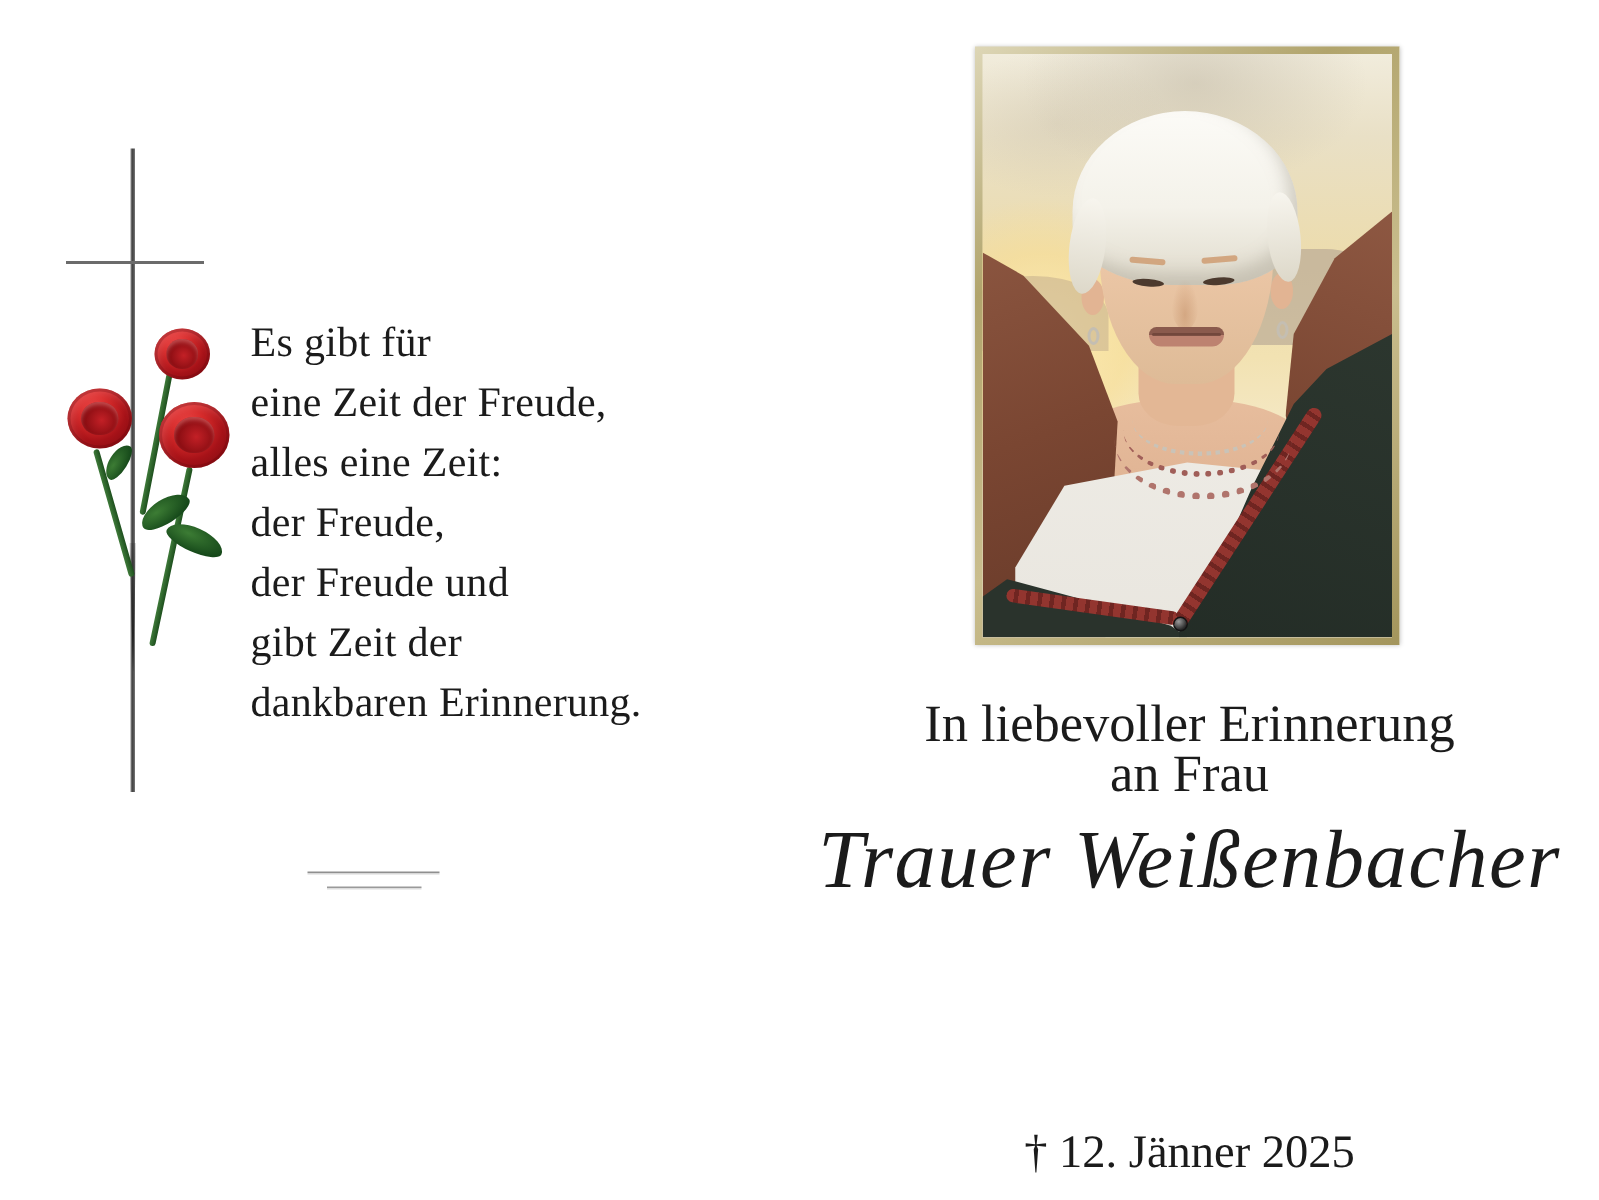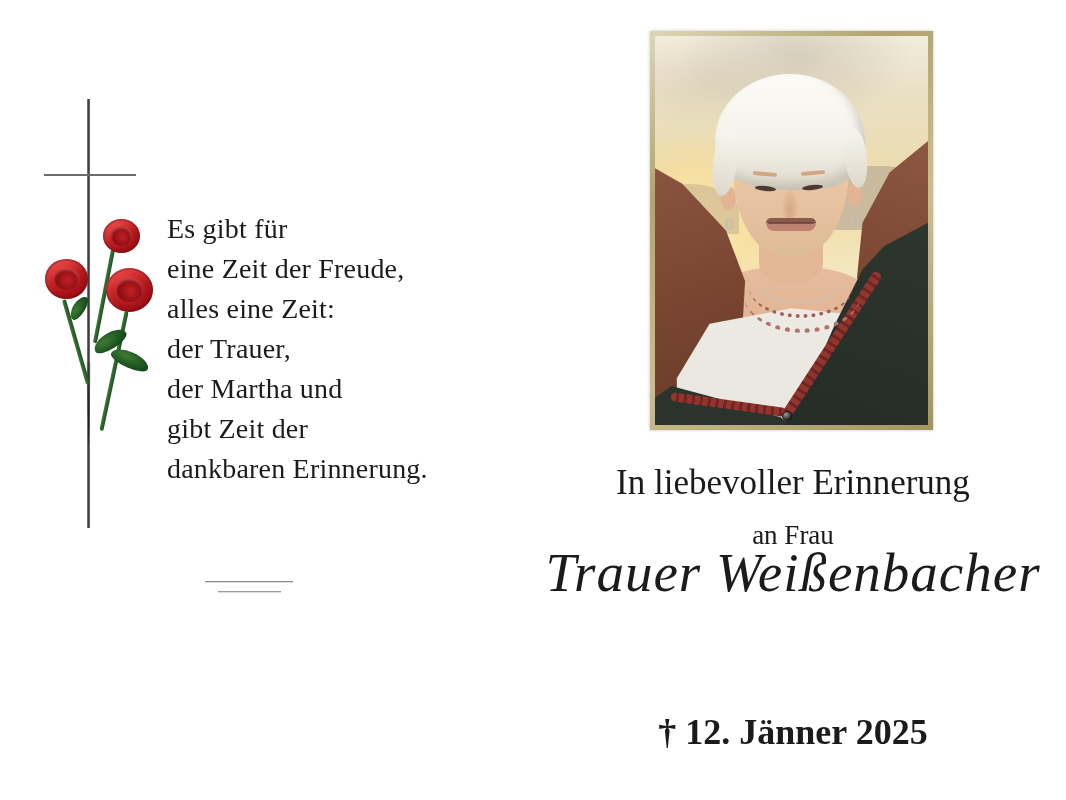--- a/index.html
+++ b/index.html
@@ -97,26 +97,26 @@
   .neck-arc{border-radius:50%;background:transparent;}
   .arc1{left:88px;top:218px;width:118px;height:74px;border-bottom:5px dotted #b0746c;}
   .arc2{left:94px;top:220px;width:104px;height:58px;border-bottom:4px dotted #a05e58;}
   .arc3{left:100px;top:221px;width:90px;height:44px;border-bottom:3px dotted #c9c3b8;}
   .earring{width:8px;height:12px;border-radius:50%;border:2px solid #c4beb2;background:transparent;box-sizing:border-box;}
   .earringL{left:70px;top:182px;} .earringR{left:196px;top:178px;}
 
   
   .rline{left:528px;width:530px;text-align:center;white-space:nowrap;}
   .memorial{top:463px;font-size:35px;}
-  .salutation{top:520px;font-size:27px;}
+  .salutation{top:496px;font-size:35px;}
   .name{top:541px;font-size:55px;font-style:italic;letter-spacing:1px;
         font-family:"Liberation Serif",serif;}
   .vulgo{top:642px;font-size:33px;}
   .birth{top:688px;font-size:31px;}
-  .death{top:711px;font-size:36px;font-weight:bold;}
+  .death{top:750px;font-size:31px;}
 </style>
 </head>
 <body>
 
 <div class="card">
 
   <div>
     <div class="abs cross-v"></div>
     <div class="abs cross-h"></div>
     <div class="abs stem-sheath"></div>
@@ -130,22 +130,22 @@
     <div class="abs leaf leaf3"></div>
     <div class="abs rose roseA"></div>
     <div class="abs rose roseB"></div>
     <div class="abs rose roseC"></div>
   </div>
 
   <div class="abs poem">
     <div>Es gibt für</div>
     <div>eine Zeit der Freude,</div>
     <div>alles eine Zeit:</div>
-    <div>der Trauer,</div>
-    <div>der Martha und</div>
+    <div>der Freude,</div>
+    <div>der Freude und</div>
     <div>gibt Zeit der</div>
     <div>dankbaren Erinnerung.</div>
   </div>
 
   <div class="abs divider1"></div>
   <div class="abs divider2"></div>
 
   <div class="abs photo-frame">
     <div class="photo" title="Portrait einer älteren Frau mit weißem Haar in Tracht vor Abendhimmel">
       <div class="abs clouds"></div>

